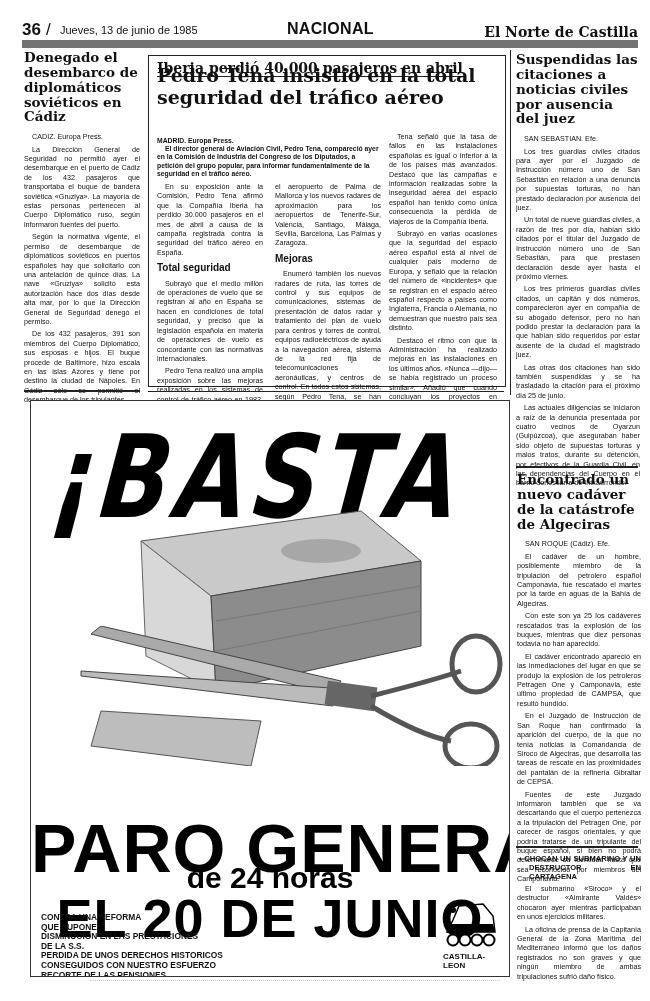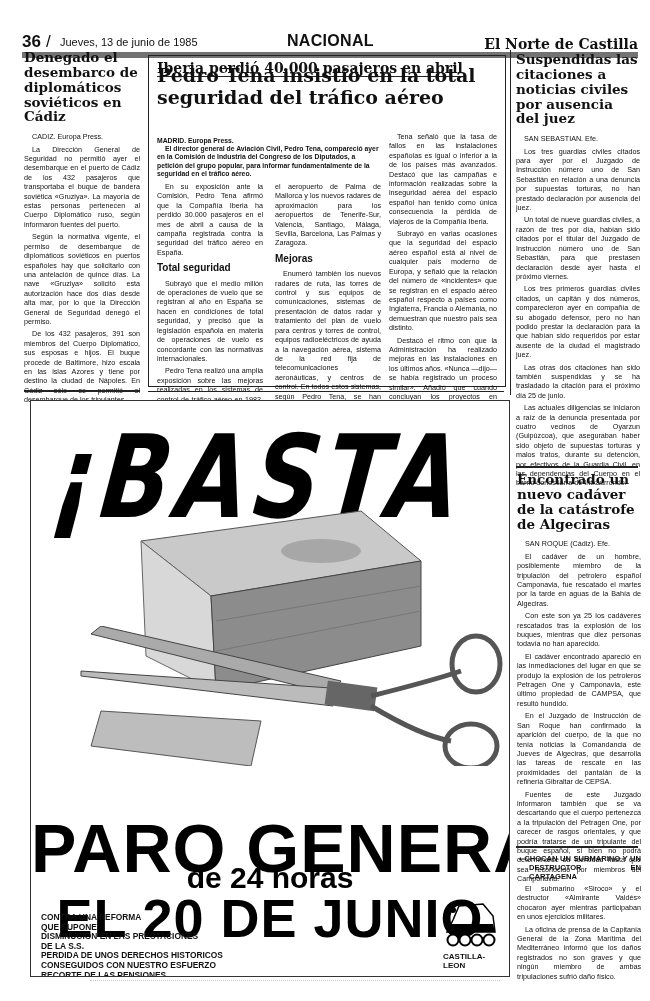--- a/index.html
+++ b/index.html
@@ -1,18 +1,18 @@
 <!DOCTYPE html>
 <html><head>
 <meta charset="utf-8">
 <style>
   html,body{margin:0;padding:0;background:#fff;}
   body{width:650px;height:1001px;position:relative;overflow:hidden;color:#111;font-family:"Liberation Sans",sans-serif;}
   .abs{position:absolute;}
-  .masthead{left:22px;top:32px;width:616px;height:20px;border-bottom:6px solid #737373;}
+  .masthead{left:22px;top:20px;width:616px;height:20px;border-bottom:8px solid #737373;}
   .mh-page{position:absolute;left:0;top:0;font-size:17px;font-weight:bold;}
   .mh-date{position:absolute;left:38px;top:4px;font-size:11px;}
   .mh-section{position:absolute;left:265px;top:0;font-size:16px;font-weight:bold;letter-spacing:0.3px;}
   .mh-paper{position:absolute;right:0;top:4px;font-size:14px;font-family:"DejaVu Serif",serif;font-weight:bold;}
   .col{position:absolute;font-size:7.2px;line-height:9.4px;text-align:justify;}
   .col p{margin:0 0 3px 0;text-indent:8px;}
   .head-serif{font-family:"DejaVu Serif",serif;font-weight:bold;line-height:1.1;text-align:left;}
   .byline{text-indent:8px;margin-bottom:3px;}
   .subhead{font-weight:bold;font-size:10px;margin:6px 0 6px 0;}
   .boxed{border:1.5px solid #222;}
@@ -83,21 +83,21 @@
 </div>
 <div class="rule" style="left:516px;top:466px;width:122px;height:2px;"></div>
 
 <div class="abs" style="left:508px;top:472px;width:132px;height:340px;border-left:1.5px solid #222;">
   <div class="col" style="left:8px;top:0;width:124px;">
     <div class="head-serif" style="font-size:13.5px;margin-bottom:8px;">Encontrado un nuevo cadáver de la catástrofe de Algeciras</div>
     <div class="byline">SAN ROQUE (Cádiz). Efe.</div>
     <p>El cadáver de un hombre, posiblemente miembro de la tripulación del petrolero español Camponavia, fue rescatado el martes por la tarde en aguas de la Bahía de Algeciras.</p>
     <p>Con este son ya 25 los cadáveres rescatados tras la explosión de los buques, mientras que diez personas todavía no han aparecido.</p>
     <p>El cadáver encontrado apareció en las inmediaciones del lugar en que se produjo la explosión de los petroleros Petragen One y Camponavia, este último propiedad de CAMPSA, que resultó hundido.</p>
-    <p>En el Juzgado de Instrucción de San Roque han confirmado la aparición del cuerpo, de la que no tenía noticias la Comandancia de Jueves de Algeciras, que desarrolla las tareas de rescate en las proximidades del pantalán de la refinería Gibraltar de CEPSA.</p>
+    <p>En el Juzgado de Instrucción de San Roque han confirmado la aparición del cuerpo, de la que no tenía noticias la Comandancia de Siroco de Algeciras, que desarrolla las tareas de rescate en las proximidades del pantalán de la refinería Gibraltar de CEPSA.</p>
     <p>Fuentes de este Juzgado informaron también que se va descartando que el cuerpo pertenezca a la tripulación del Petragen One, por carecer de rasgos orientales, y que podría tratarse de un tripulante del buque español, si bien no podrá determinarse su identidad hasta que sea reconocido por miembros del Camponavia.</p>
   </div>
 </div>
 <div class="rule" style="left:516px;top:846px;width:122px;height:2px;"></div>
 
 <div class="abs" style="left:508px;top:850px;width:132px;height:125px;border-left:1.5px solid #222;">
   <div class="col" style="left:8px;top:4px;width:124px;">
     <div style="font-weight:bold;font-size:7.6px;line-height:9px;padding-left:12px;text-indent:-10px;margin-bottom:3px;">
       <span>•</span>
       <span>CHOCAN UN SUBMARINO Y UN DESTRUCTOR EN CARTAGENA</span>

